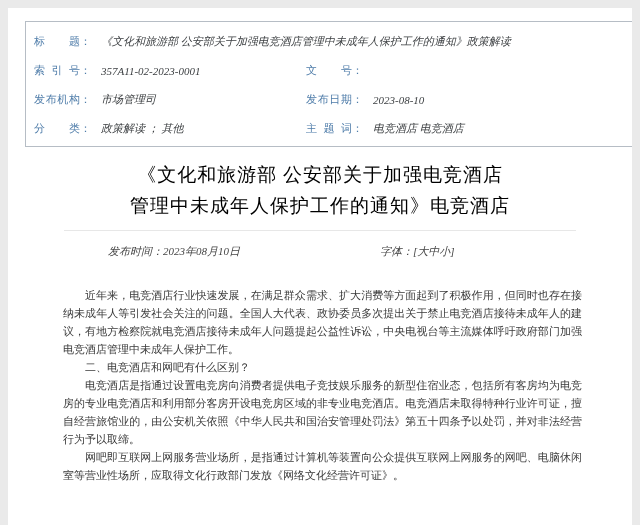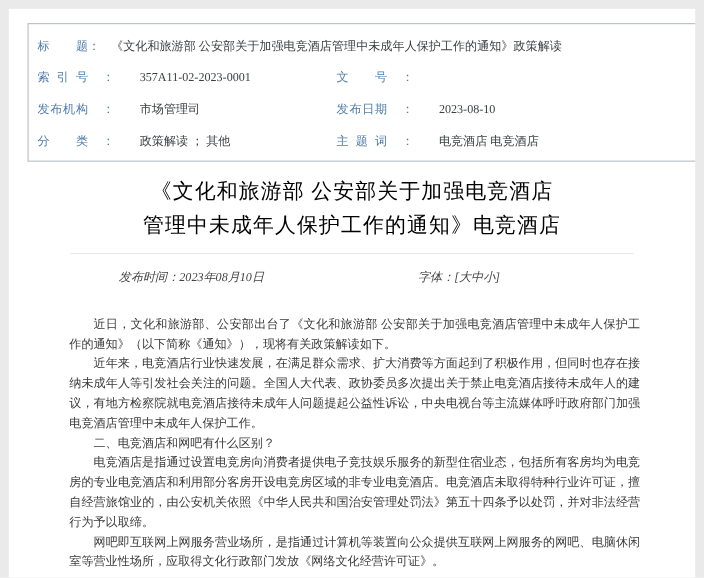--- a/index.html
+++ b/index.html
@@ -25,32 +25,32 @@
     padding: 5px 0 0 8px;
     font-size: 11px;
     color: #3d4043;
   }
   .meta-row {
     height: 29px;
     display: flex;
     align-items: center;
     white-space: nowrap;
   }
-  .meta-cell { display: flex; align-items: center; gap: 13px; }
+  .meta-cell { display: flex; align-items: center; }
   .meta-cell.left  { width: 272px; flex: 0 0 272px; }
   .meta-cell.right { flex: 1; }
   .mlabel {
     display: inline-block;
     width: 46px;
     color: #4e7ca9;
     text-align: justify;
     text-align-last: justify;
   }
   .mcolon { color: #4e7ca9; margin-right: 10px; }
-  .mvalue { color: #3d4043; }
+  .mvalue { color: #3d4043; font-style: italic; }
   
   .doc-title {
     margin-top: 12px;
     text-align: center;
     font-size: 19px;
     line-height: 31px;
     color: #000000;
     letter-spacing: 1px;
   }
   .divider {
@@ -139,21 +139,20 @@
   </div>
 
   <div class="divider"></div>
 
   <div class="pub-row">
     <span class="pub-left"><span>发布时间：</span><span>2023年08月10日</span></span>
     <span class="font-size-ctl"><span>字体：</span><span>[大中小]</span></span>
   </div>
 
   <div class="article-body">
-    <p>近日，文化和旅游部、公安部出台了《文化和旅游部 公安部关于加强电竞酒店管理中未成年人保护工作的通知》（以下简称《通知》），现将有关政策解读如下。</p>
     <p>近年来，电竞酒店行业快速发展，在满足群众需求、扩大消费等方面起到了积极作用，但同时也存在接纳未成年人等引发社会关注的问题。全国人大代表、政协委员多次提出关于禁止电竞酒店接待未成年人的建议，有地方检察院就电竞酒店接待未成年人问题提起公益性诉讼，中央电视台等主流媒体呼吁政府部门加强电竞酒店管理中未成年人保护工作。</p>
     <p>二、电竞酒店和网吧有什么区别？</p>
     <p>电竞酒店是指通过设置电竞房向消费者提供电子竞技娱乐服务的新型住宿业态，包括所有客房均为电竞房的专业电竞酒店和利用部分客房开设电竞房区域的非专业电竞酒店。电竞酒店未取得特种行业许可证，擅自经营旅馆业的，由公安机关依照《中华人民共和国治安管理处罚法》第五十四条予以处罚，并对非法经营行为予以取缔。</p>
     <p>网吧即互联网上网服务营业场所，是指通过计算机等装置向公众提供互联网上网服务的网吧、电脑休闲室等营业性场所，应取得文化行政部门发放《网络文化经营许可证》。</p>
 
   </div>
 
 </div>
 
 </body></html>

